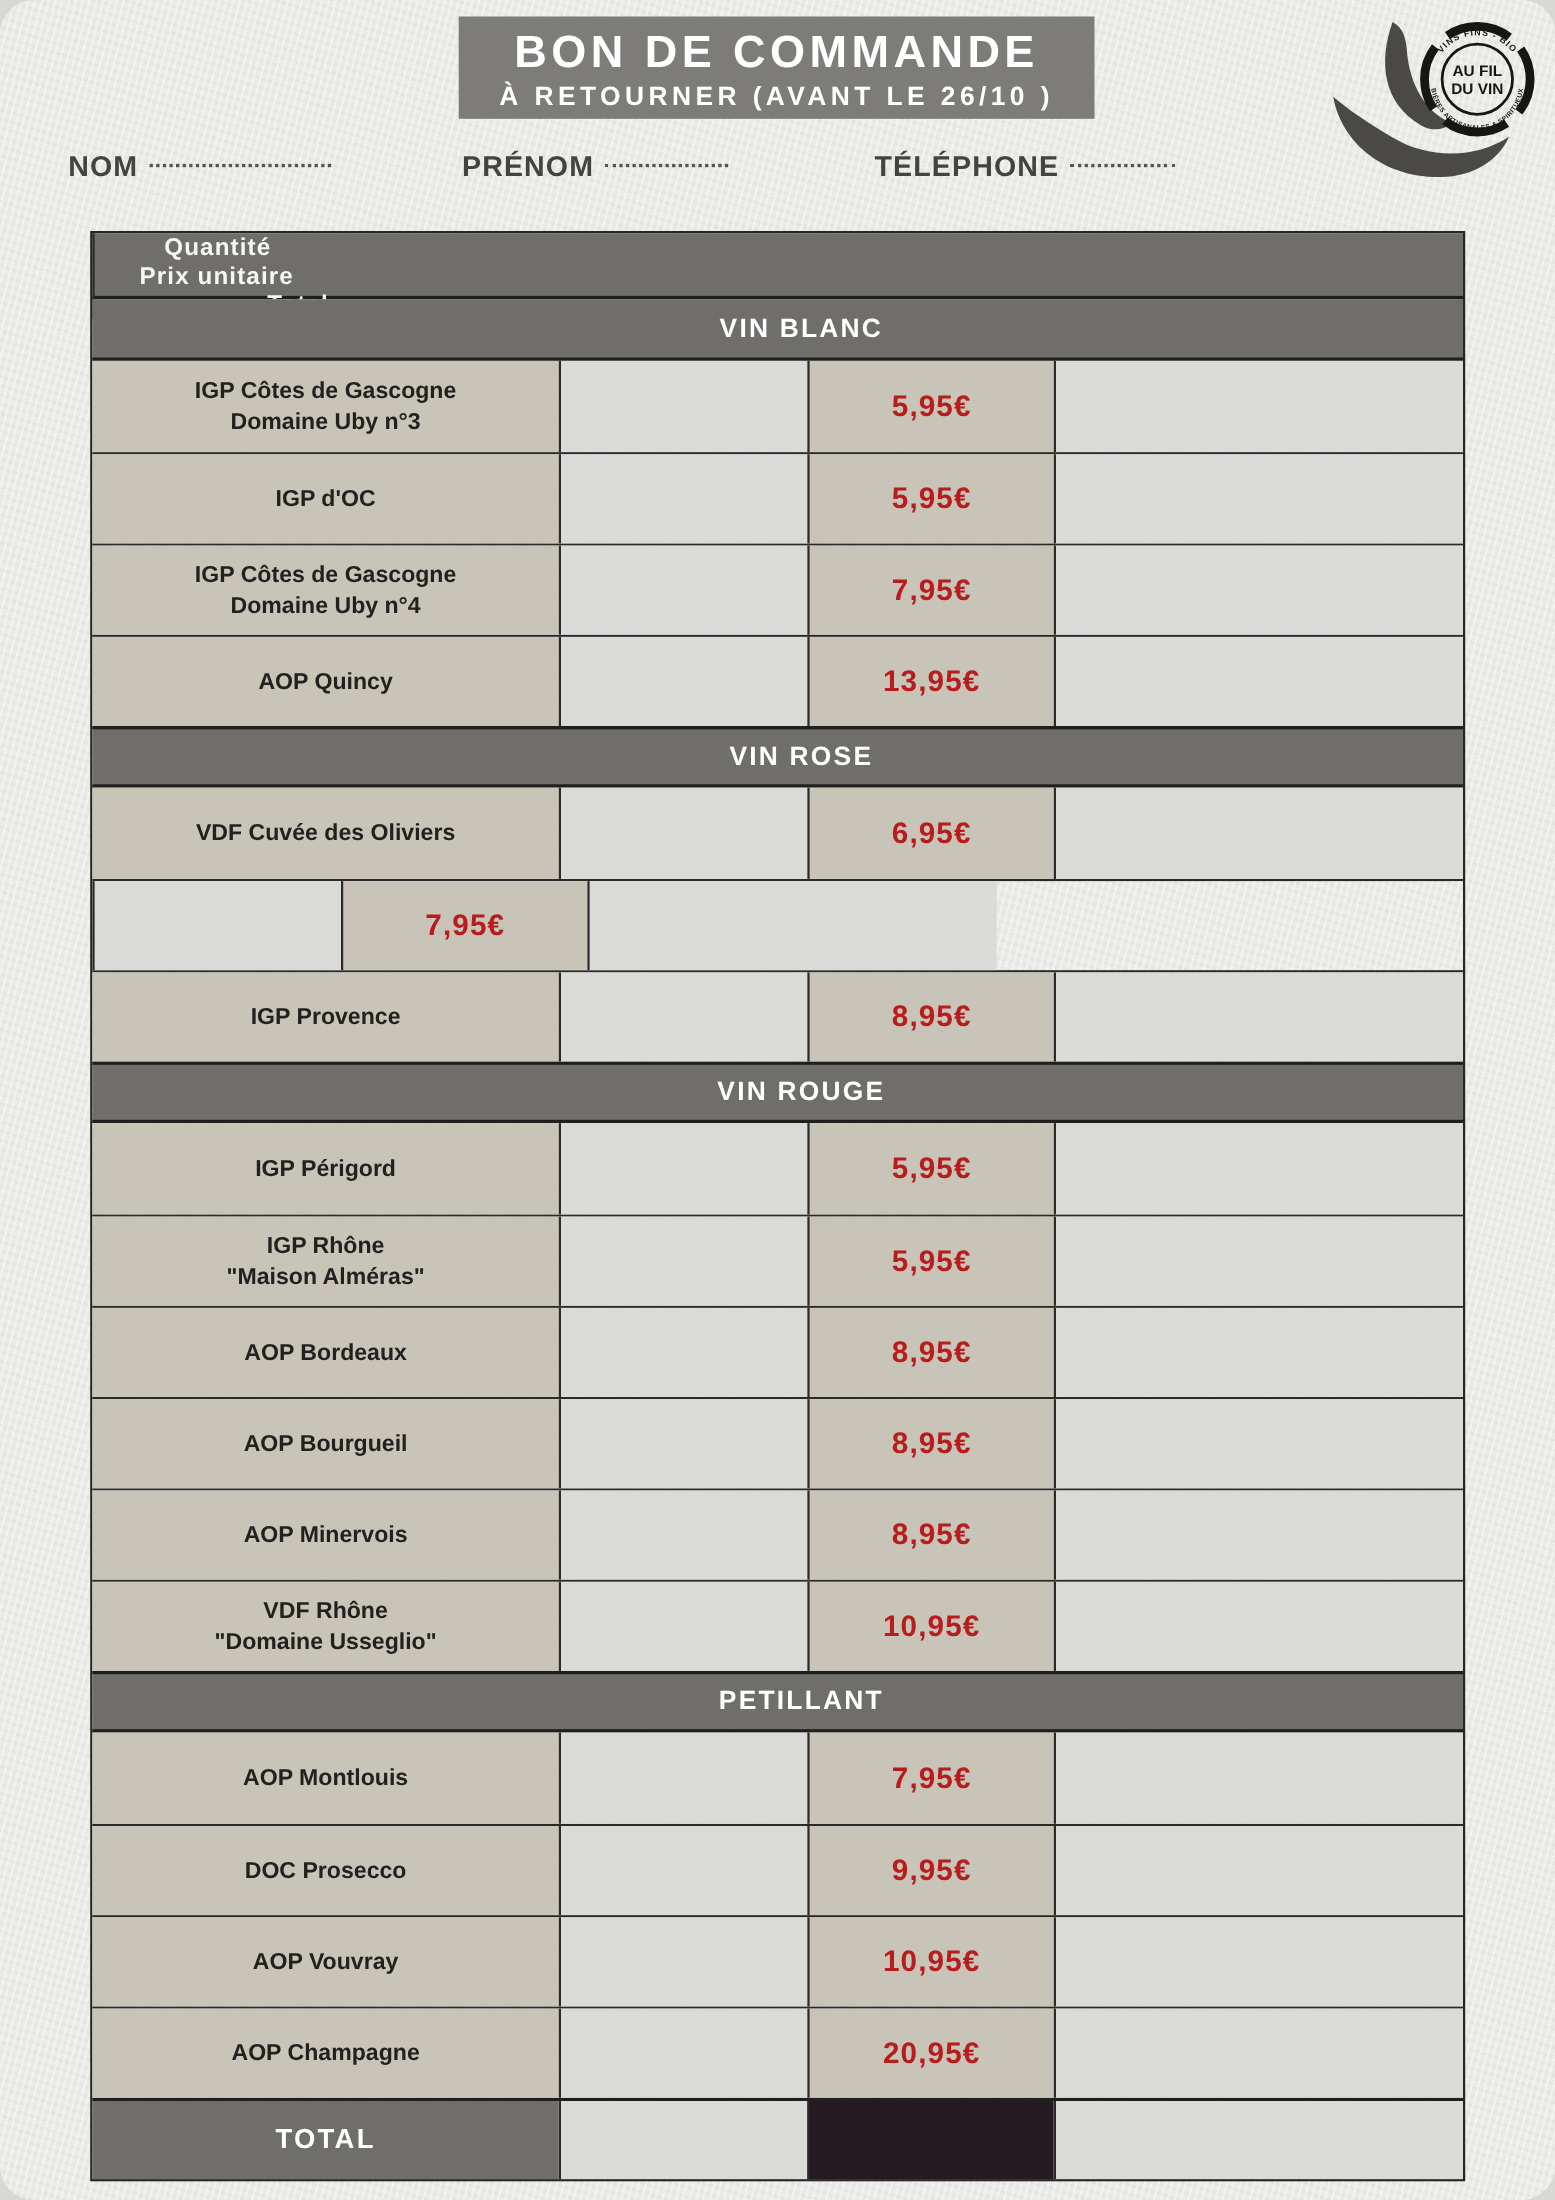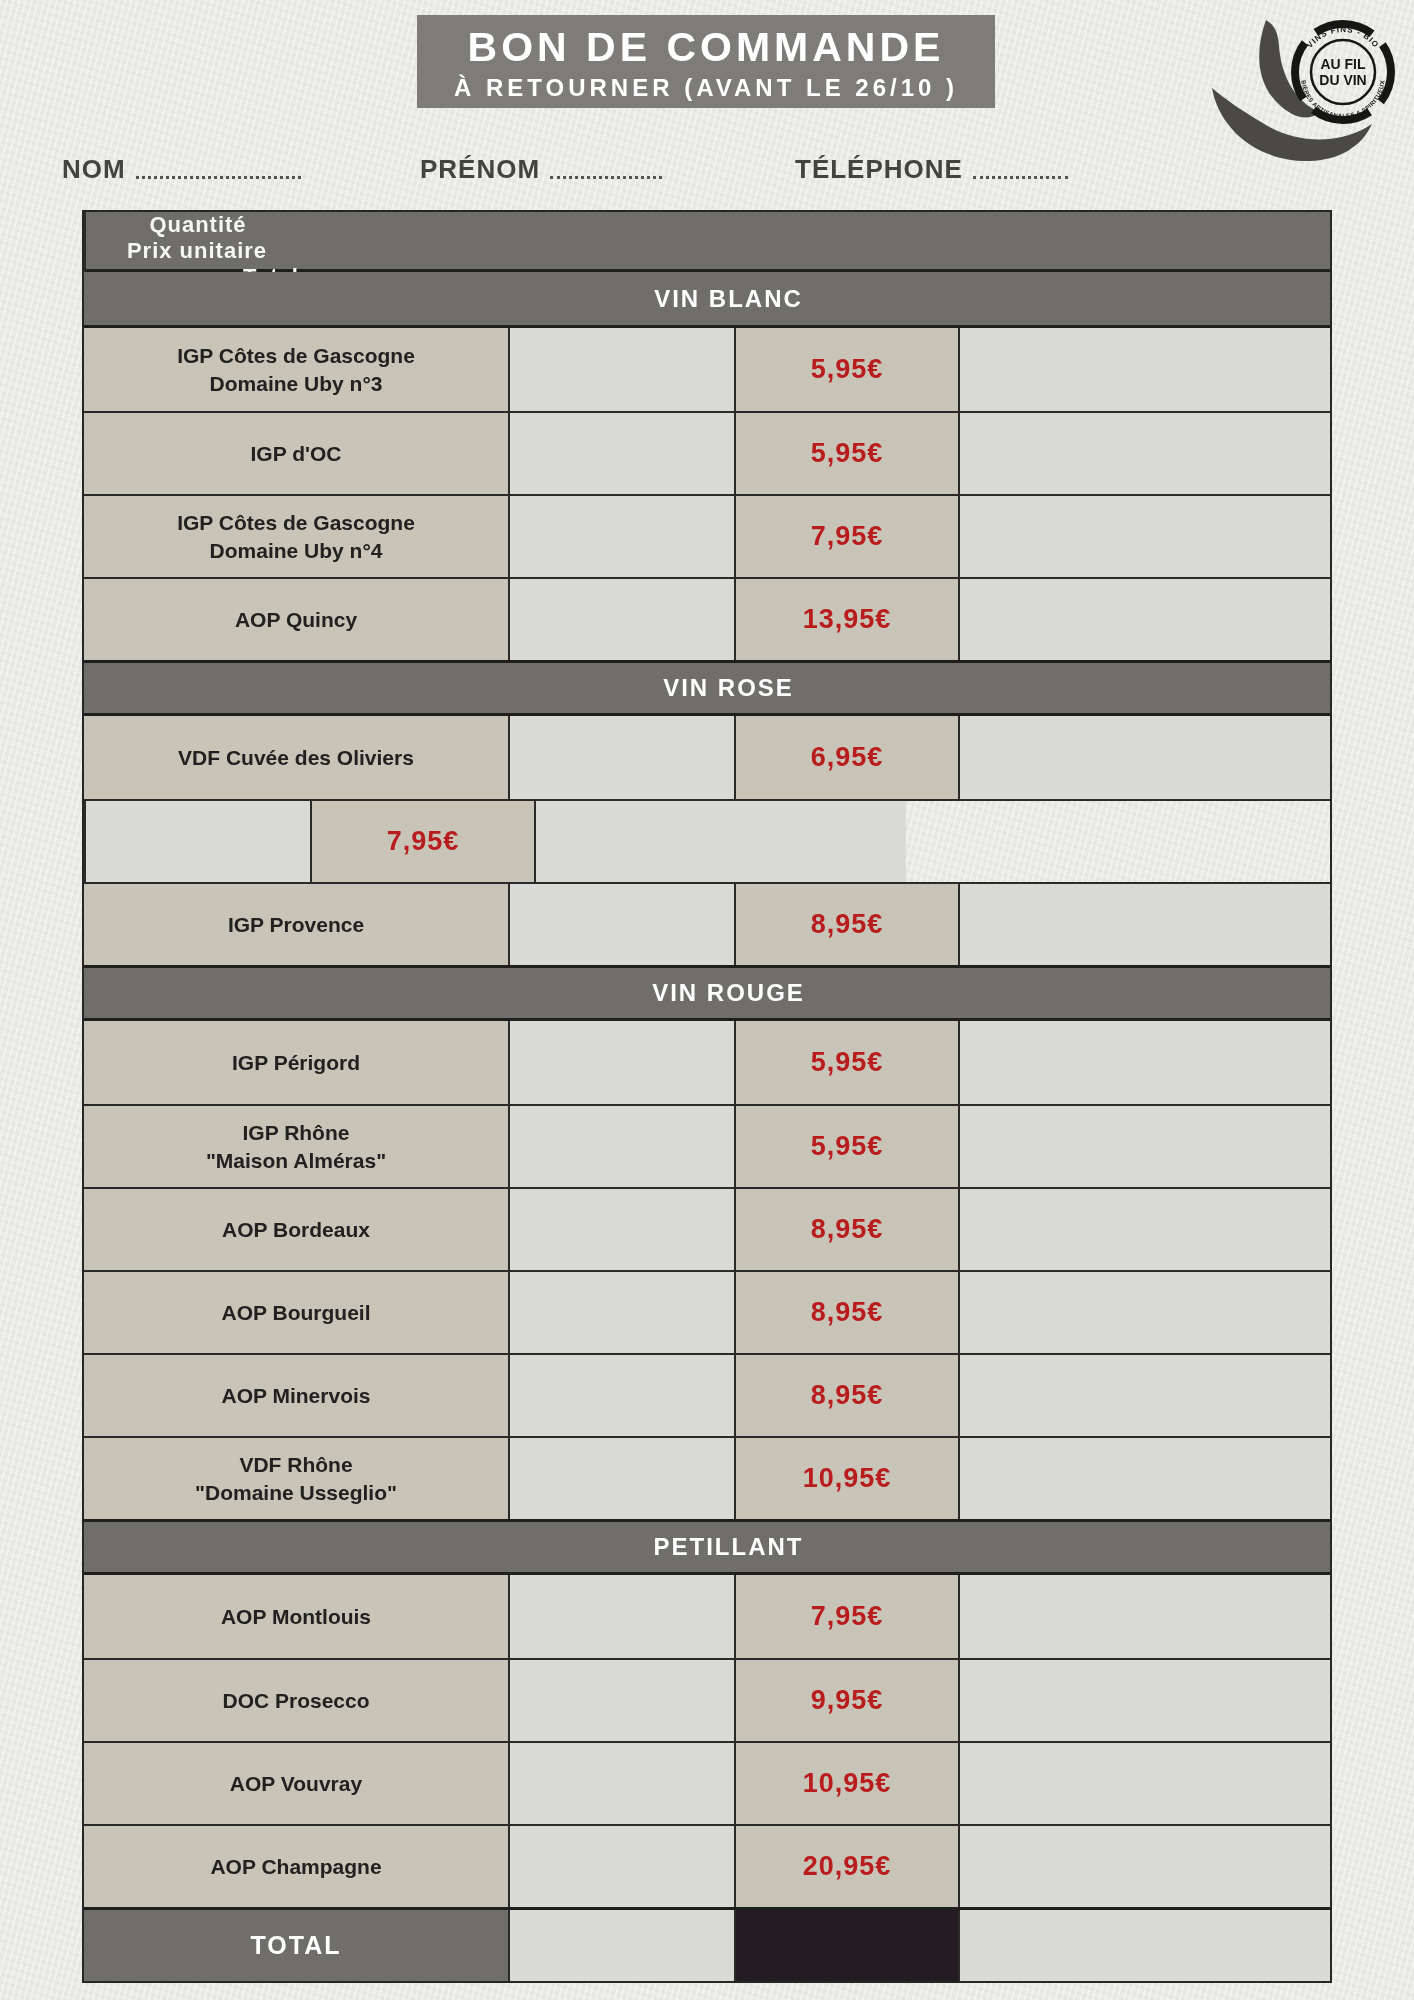--- a/index.html
+++ b/index.html
@@ -1,37 +1,38 @@
 <!DOCTYPE html>
 <html><head>
 <meta charset="utf-8">
 <style>
   html,body{margin:0;padding:0;background:#d8d8d6;}
   .page{
     position:relative;width:1414px;height:2000px;margin:0 auto;
     background:#eaeae8;overflow:hidden;
     font-family:"Liberation Sans",sans-serif;
+    border-radius:31px;
   }
   .page::before{
     content:"";position:absolute;inset:0;pointer-events:none;
     background:
       repeating-linear-gradient(105deg,rgba(255,255,255,.4) 0 2px,rgba(255,255,255,0) 2px 6px),
       repeating-linear-gradient(17deg,rgba(140,140,136,.06) 0 3px,rgba(0,0,0,0) 3px 8px);
   }
   
   .banner{
     position:absolute;left:417px;top:15px;width:578px;height:93px;
     background:#7d7c79;color:#ffffff;text-align:center;z-index:2;
   }
   .banner-title{font-size:41px;font-weight:bold;letter-spacing:4px;margin-top:9px;}
   .banner-subtitle{font-size:24px;font-weight:bold;letter-spacing:4px;margin-top:3px;}
   
   .logo{position:absolute;left:1204px;top:0;z-index:1;}
   
-  .field{position:absolute;top:144px;display:flex;align-items:flex-end;height:38px;}
+  .field{position:absolute;top:132px;display:flex;align-items:center;height:38px;}
   .field-label{font-size:26px;font-weight:bold;color:#434340;letter-spacing:1px;line-height:1;}
   .fill-line{display:inline-block;border-bottom:3px dotted #55544f;margin-left:10px;margin-bottom:3px;height:1px;}
   #field-nom{left:62px;}     #field-nom .fill-line{width:165px;}
   #field-prenom{left:420px;} #field-prenom .fill-line{width:112px;}
   #field-tel{left:795px;}    #field-tel .fill-line{width:95px;}
   
   .otable{
     position:absolute;left:82px;top:210px;width:1250px;
     display:flex;flex-direction:column;
     border:2px solid #262624;box-sizing:border-box;

